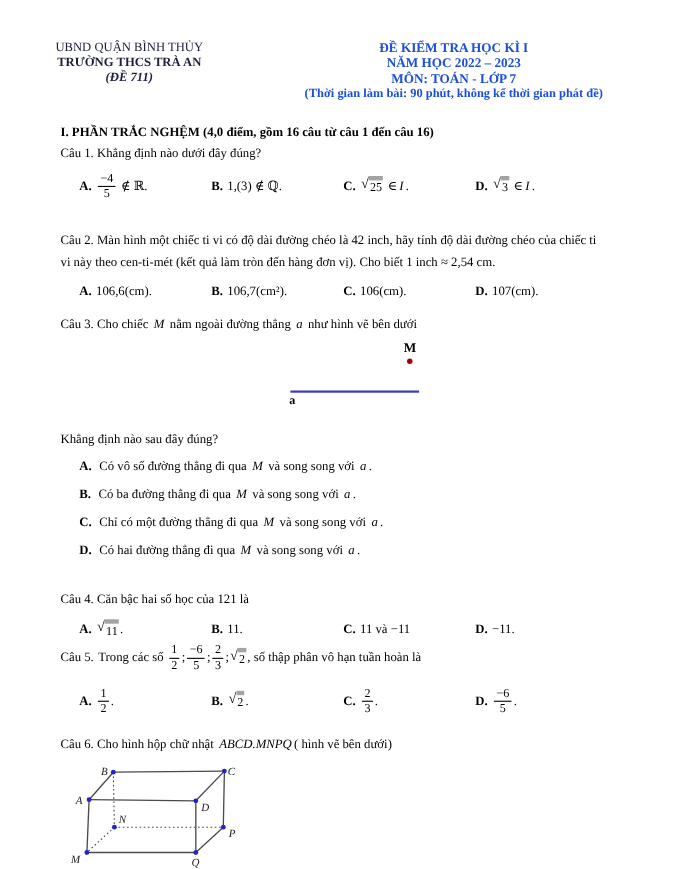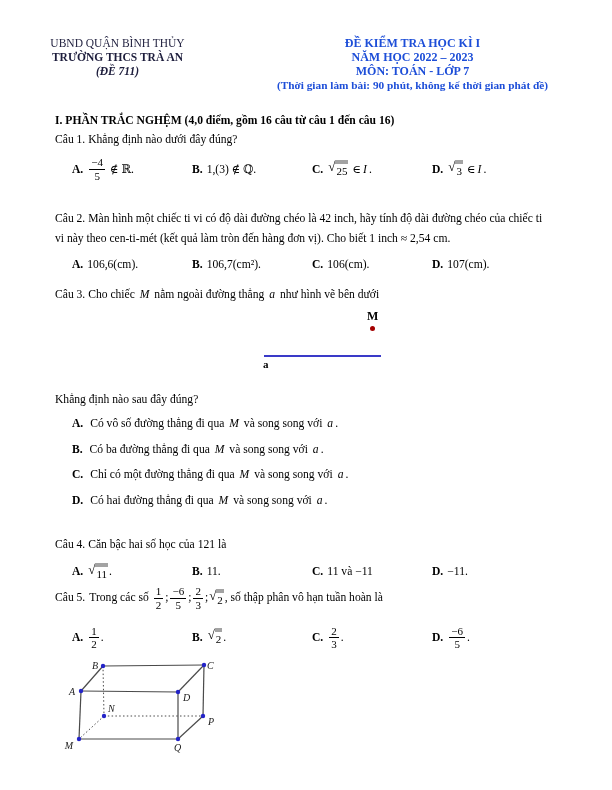--- a/index.html
+++ b/index.html
@@ -264,20 +264,25 @@
         <span class="olabel">D.</span>
         <span class="frac">
           <span class="num">−6</span>
           <span class="den">5</span>
         </span>
         <span>.</span>
       </div>
     </div>
 
     
+    <div class="qp" style="margin-top:16px;">
+      <span class="qlabel">Câu 6.</span>
+      <span>Cho hình hộp chữ nhật</span>
+      <span class="mvar">ABCD.MNPQ</span><span>( hình vẽ  bên dưới)</span>
+    </div>
 
     <svg class="fig-box" width="195" height="104" viewBox="0 0 195 104">
 
       <polyline class="edge" points="45,9 146,8"></polyline>
       <polyline class="edge" points="23,34 45,9"></polyline>
       <polyline class="edge" points="120,35 146,8"></polyline>
       <polyline class="edge" points="23,34 120,35"></polyline>
       <polyline class="edge" points="23,34 21,82"></polyline>
       <polyline class="edge" points="120,35 120,82"></polyline>
       <polyline class="edge" points="146,8 145,59"></polyline>

